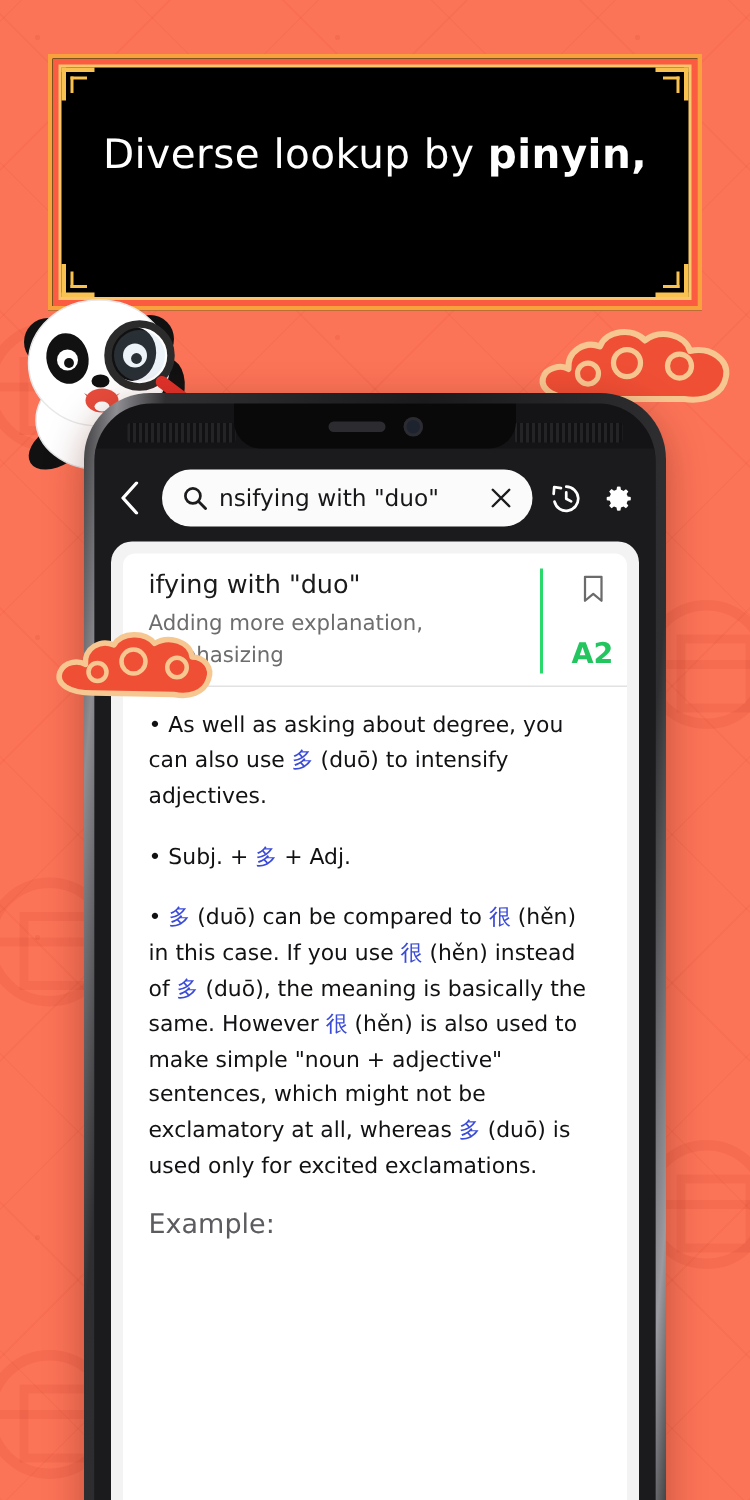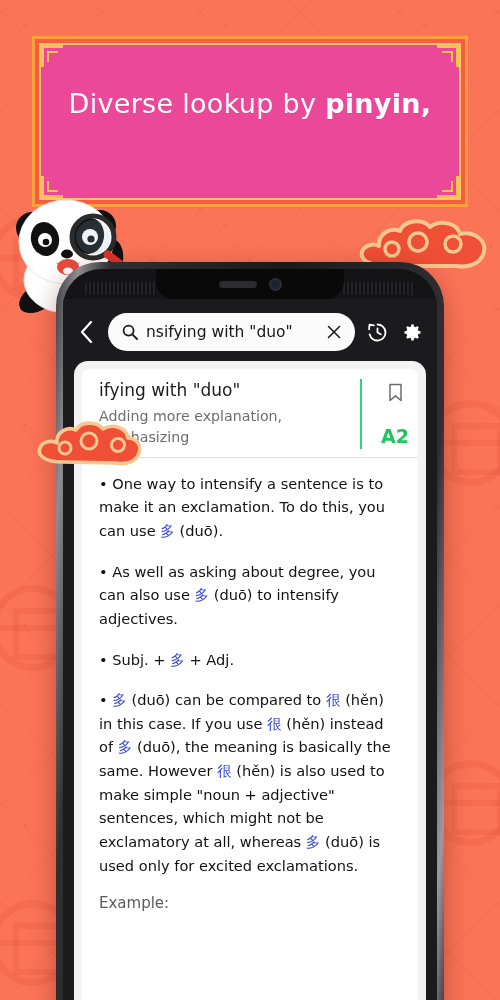--- a/index.html
+++ b/index.html
@@ -36,21 +36,21 @@
   .medallion::after{
     content:""; position:absolute; left:-18px; top:33px;
     width:108px; height:6px;
     background:rgba(214,70,46,0.17);
   }
 
   
   .banner{
     position:absolute; left:32px; top:36px;
     width:436px; height:171px;
-    background:#ec4899;
+    background:#000000;
     border:3px solid #f9a13c;
     box-shadow:inset 0 0 0 4px #fb5b41, inset 0 0 0 6px #fbc56a;
     z-index:3;
     display:flex; align-items:center; justify-content:center;
   }
   .banner-corner{
     position:absolute; width:22px; height:22px;
     border:3px solid #f9c14f; z-index:4;
   }
   .bc-tl{ left:6px; top:6px; border-right:none; border-bottom:none;}
@@ -210,21 +210,21 @@
     flex:1 1 auto; padding:14px 17px 0 17px; overflow:hidden;
   }
   .para{
     font-size:14.6px; line-height:1.62; color:#121214;
     margin-bottom:17px;
     font-family:"DejaVu Sans", sans-serif;
   }
   .para:last-child{ margin-bottom:0; }
   .hz{ color:#3a4bd8; }
   .example-label{
-    font-size:15px; color:#5c5c60; margin-top:4px;
+    font-size:18px; color:#5c5c60; margin-top:4px;
     font-family:"DejaVu Sans", sans-serif;
   }
 </style>
 </head>
 <body>
 
 <div class="bg-pattern"></div>
 <div class="medallion" style="left:-10px; top:215px;"></div>
 <div class="medallion" style="left:-10px; top:585px;"></div>
 <div class="medallion" style="right:-14px; top:400px;"></div>
@@ -329,21 +329,20 @@
               <span>
                 <svg width="15" height="19" viewBox="0 0 15 19">
                   <path d="M2 1.5h11v16l-5.5-4.6L2 17.5z" fill="none" stroke="#6b6b6b" stroke-width="1.5" stroke-linejoin="round"></path>
                 </svg>
               </span>
               <span class="level-badge">A2</span>
             </div>
           </div>
 
           <div class="card-body">
-            <div class="para"><span>• One way to intensify a sentence is to make it an exclamation. To do this, you can use </span><span class="hz">多</span><span> (duō).</span></div>
             <div class="para"><span>• As well as asking about degree, you can also use </span><span class="hz">多</span><span> (duō) to intensify adjectives.</span></div>
             <div class="para"><span>• Subj. + </span><span class="hz">多</span><span> + Adj.</span></div>
             <div class="para"><span>• </span><span class="hz">多</span><span> (duō) can be compared to </span><span class="hz">很</span><span> (hěn) in this case. If you use </span><span class="hz">很</span><span> (hěn) instead of </span><span class="hz">多</span><span> (duō), the meaning is basically the same. However </span><span class="hz">很</span><span> (hěn) is also used to make simple "noun + adjective" sentences, which might not be exclamatory at all, whereas </span><span class="hz">多</span><span> (duō) is used only for excited exclamations.</span></div>
             <div class="example-label">Example:</div>
           </div>
         </div>
       </div>
 
     </div>
   </div>

